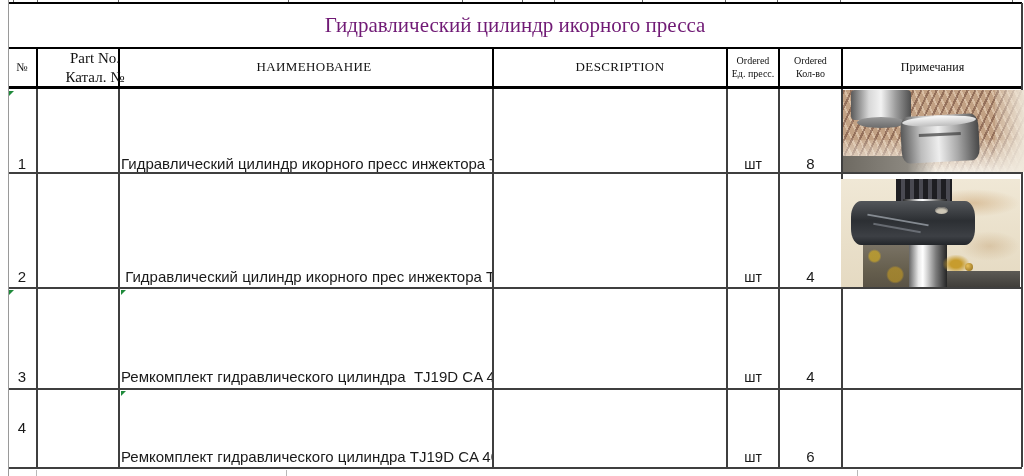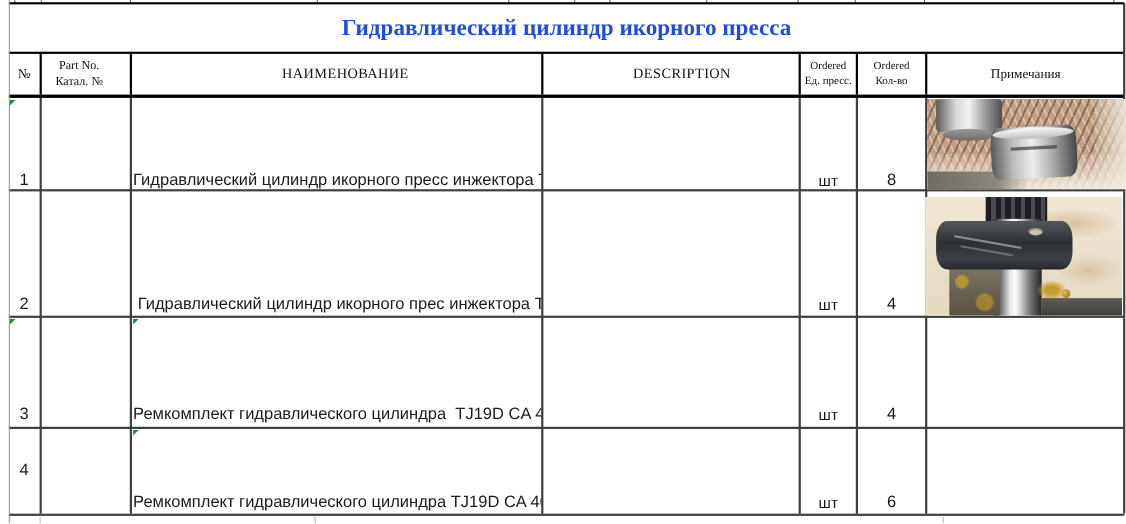--- a/index.html
+++ b/index.html
@@ -6,21 +6,21 @@
   .sheet{position:relative;width:1024px;height:476px;background:#ffffff;overflow:hidden;
          font-family:"Liberation Sans",sans-serif;color:#1a1a1a;}
   .vline{position:absolute;background:var(--grid_dark,#3f3f3f);}
   .hline{position:absolute;background:var(--grid_dark,#3f3f3f);}
   .blk{background:#000;}
   .lt{background:var(--grid_light,#9a9a9a);}
   .stub{position:absolute;top:0;width:1px;height:3px;background:#666;}
   .bstub{position:absolute;top:470px;width:1px;height:6px;background:#b8b8b8;}
   .title{position:absolute;left:8px;top:4px;width:1014px;height:43px;display:flex;
          align-items:center;justify-content:center;font-family:"Liberation Serif",serif;
-         font-weight:bold;font-size:21px;color:#1d4ed8;}
+         font-weight:normal;font-size:21px;color:#701a75;}
   .hcell{position:absolute;display:flex;align-items:center;justify-content:center;
          text-align:center;font-family:"Liberation Serif",serif;color:#111;
          top:49px;height:37px;flex-direction:column;line-height:1.25;}
   .num{position:absolute;left:8px;width:28px;text-align:center;font-size:15px;}
   .nametext{position:absolute;left:121px;width:371px;font-size:15px;white-space:pre;
             overflow:hidden;}
   .unit{position:absolute;left:727px;width:52px;text-align:center;font-size:14px;}
   .qty{position:absolute;left:779px;width:63px;text-align:center;font-size:15px;}
   .gt{position:absolute;width:0;height:0;border-top:5px solid var(--indicator_green,#1f8a3b);
       border-right:5px solid transparent;}
@@ -120,21 +120,21 @@
 
   <div class="bstub" style="left:36px"></div>
   <div class="bstub" style="left:286px"></div>
   <div class="bstub" style="left:857px"></div>
 
   <div class="title">Гидравлический цилиндр икорного пресса</div>
 
   <div class="hcell" style="left:8px;width:28px;font-size:12px">
     <span>№</span>
   </div>
-  <div class="hcell" style="left:32px;width:80px;font-size:11px">
+  <div class="hcell" style="left:55px;width:80px;font-size:15px">
     <span>Part No.</span>
     <span>Катал. №</span>
   </div>
   <div class="hcell" style="left:120px;width:388px;font-size:13px;letter-spacing:.4px">
     <span>НАИМЕНОВАНИЕ</span>
   </div>
   <div class="hcell" style="left:494px;width:252px;font-size:13px;letter-spacing:.4px">
     <span>DESCRIPTION</span>
   </div>
   <div class="hcell" style="left:728px;width:50px;font-size:10px">

